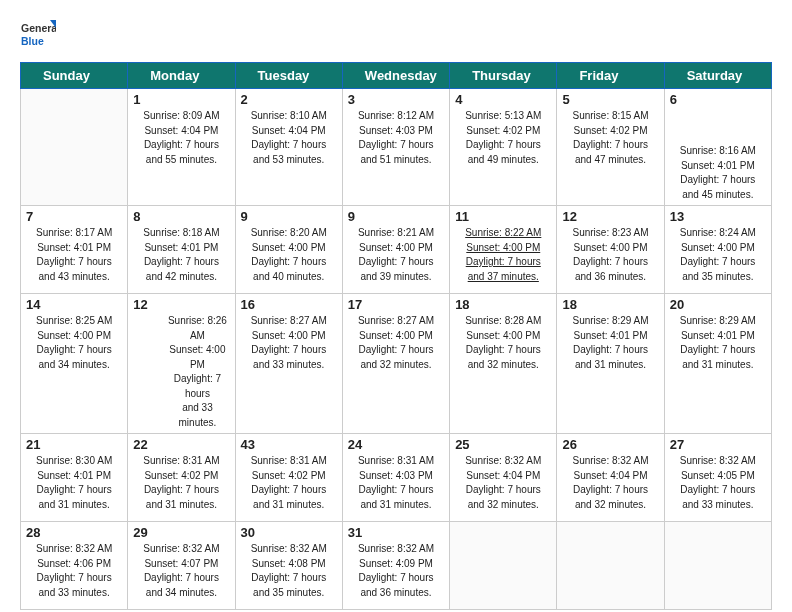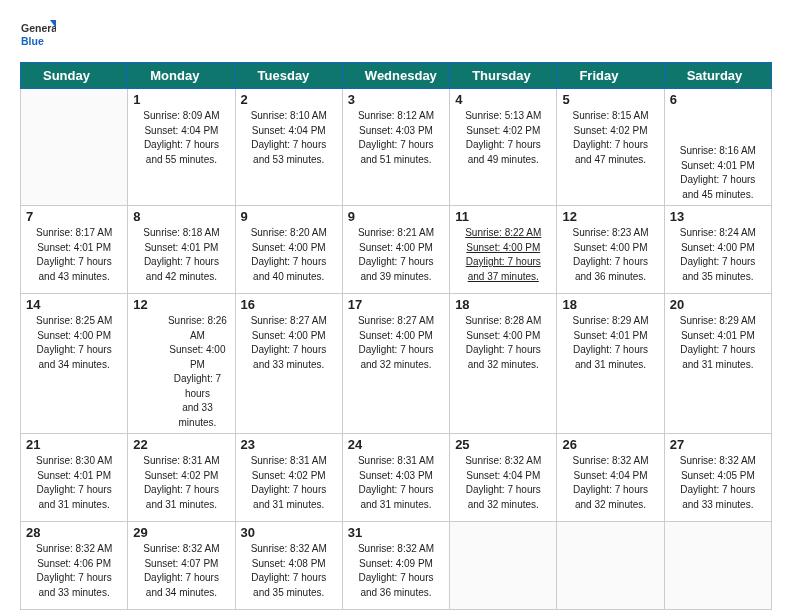--- a/index.html
+++ b/index.html
@@ -267,21 +267,21 @@
 and 31 minutes.</div>
           </td>
           <td>
             <span class="day-num">22</span>
             <div class="day-info" style="white-space: pre-line;">Sunrise: 8:31 AM
 Sunset: 4:02 PM
 Daylight: 7 hours
 and 31 minutes.</div>
           </td>
           <td>
-            <span class="day-num">23</span>
+            <span class="day-num">43</span>
             <div class="day-info" style="white-space: pre-line;">Sunrise: 8:31 AM
 Sunset: 4:02 PM
 Daylight: 7 hours
 and 31 minutes.</div>
           </td>
           <td>
             <span class="day-num">24</span>
             <div class="day-info" style="white-space: pre-line;">Sunrise: 8:31 AM
 Sunset: 4:03 PM
 Daylight: 7 hours

